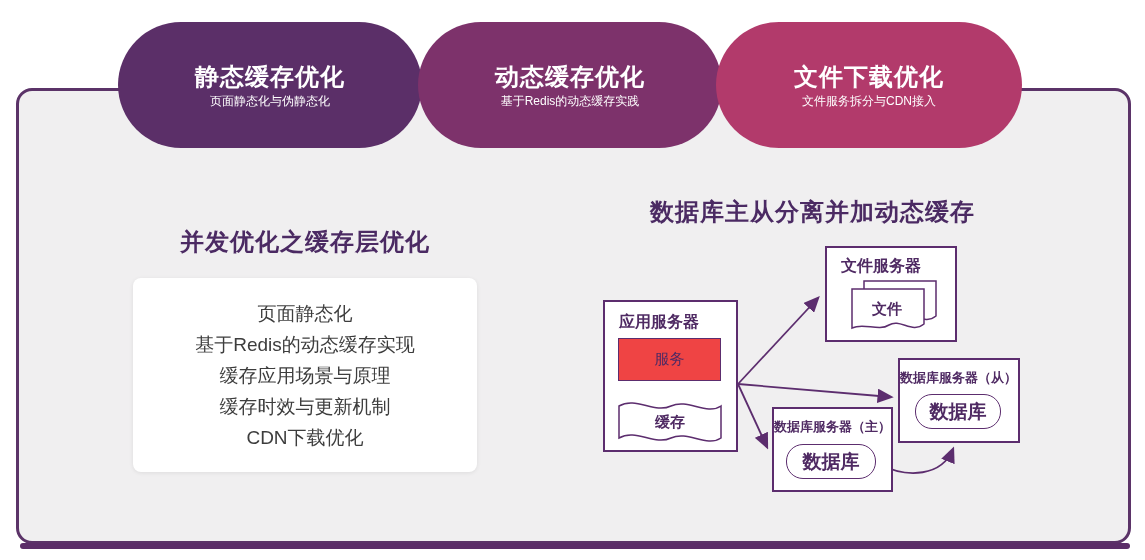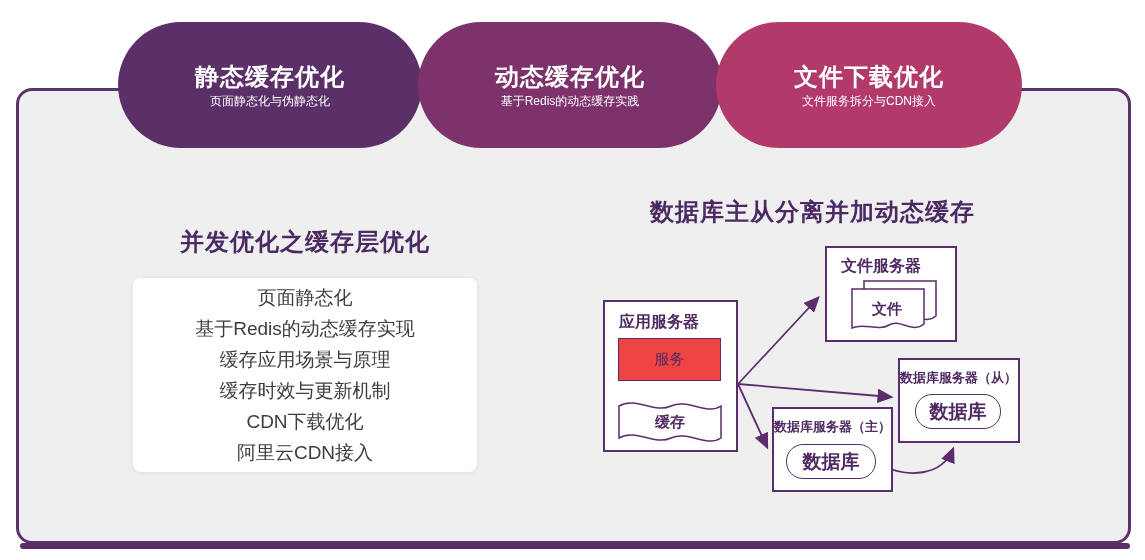--- a/index.html
+++ b/index.html
@@ -106,21 +106,20 @@
     <div class="pill-sub">文件服务拆分与CDN接入</div>
   </div>
 
   <div class="left-title">并发优化之缓存层优化</div>
   <div class="list-box">
     <div class="li">页面静态化</div>
     <div class="li">基于Redis的动态缓存实现</div>
     <div class="li">缓存应用场景与原理</div>
     <div class="li">缓存时效与更新机制</div>
     <div class="li">CDN下载优化</div>
-    <div class="li">阿里云CDN接入</div>
   </div>
 
   <div class="right-title">数据库主从分离并加动态缓存</div>
 
   <svg class="arrows" viewBox="0 0 1145 560">
     <defs>
       <marker id="ah" markerWidth="9" markerHeight="8" refX="7.5" refY="4" orient="auto">
         <path d="M0,0 L9,4 L0,8 Z" fill="#5c2d6e"></path>
       </marker>
     </defs>

